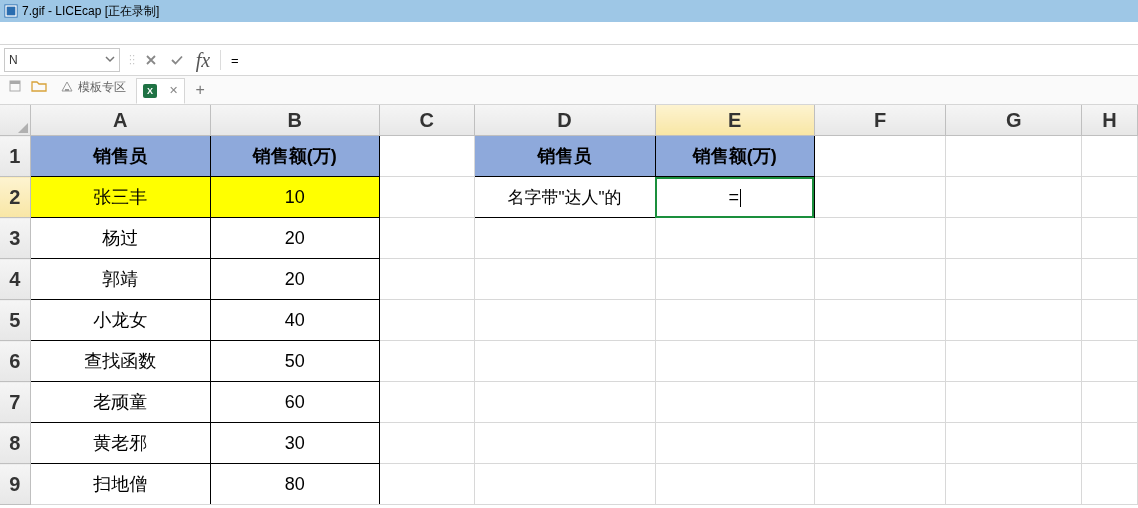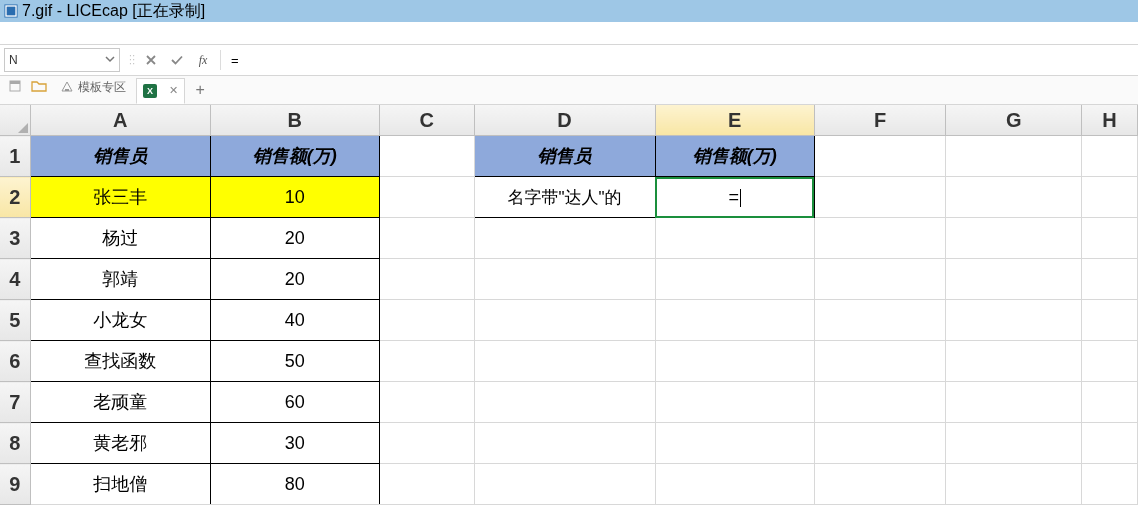--- a/index.html
+++ b/index.html
@@ -13,21 +13,21 @@
     overflow: hidden;
   }
   
   .titlebar {
     background: #9ec7e6;
     height: 22px;
     display: flex;
     align-items: center;
     padding: 0 4px;
     color: #000;
-    font-size: 16px;
+    font-size: 12px;
   }
   .titlebar .app-icon {
     width: 14px; height: 14px;
     margin-right: 4px;
     display: inline-flex;
   }
   .blank-strip {
     height: 22px;
     background: #fff;
     border-bottom: 1px solid #d6d6d6;
@@ -65,21 +65,21 @@
     letter-spacing: 0;
     font-size:10px;
     line-height: 4px;
   }
   .fbar-btn {
     width: 26px; height:22px;
     display:flex; align-items:center; justify-content:center;
     color:#787878;
     font-size:14px;
   }
-  .fx-label { font-style: italic; font-family: "Times New Roman", serif; font-size:12px; color:#555; width:26px; text-align:center;}
+  .fx-label { font-style: italic; font-family: "Times New Roman", serif; font-size:20px; color:#555; width:26px; text-align:center;}
   .fbar-divider { width:1px; height:20px; background:#dcdcdc; margin:0 4px;}
   .formula-input {
     flex: 1;
     height:22px;
     border: none;
     outline: none;
     padding: 0 6px;
     font-size:13px;
     font-family: inherit;
     background:#fff;
@@ -176,21 +176,21 @@
   }
   
   .cA{width:182px;} .cB{width:170px;} .cC{width:94px;}
   .cD{width:182px;} .cE{width:160px;} .cF{width:132px;}
   .cG{width:136px;} .cH{width:54px;}
 
   
   .tbl-h { background:#8ea9db !important; font-weight:bold; font-family:"SimHei","Microsoft YaHei"; font-size:22px;}
   .bL{border-left:1.5px solid #000 !important;}
   .bR{border-right:1.5px solid #000 !important;}
-  .bT{border-top:1.5px solid #000 !important;font-style:italic;}
+  .bT{border-top:1.5px solid #000 !important;}
   .bB{border-bottom:1.5px solid #000 !important;}
   .bRthin{border-right:1px solid #000 !important;}
   .bBthin{border-bottom:1px solid #000 !important;}
 
   .hl-yellow{ background:#ffff00 !important; }
 
   
   .editing-cell {
     outline:2px solid #1a8f3c;
     outline-offset:-2px;

